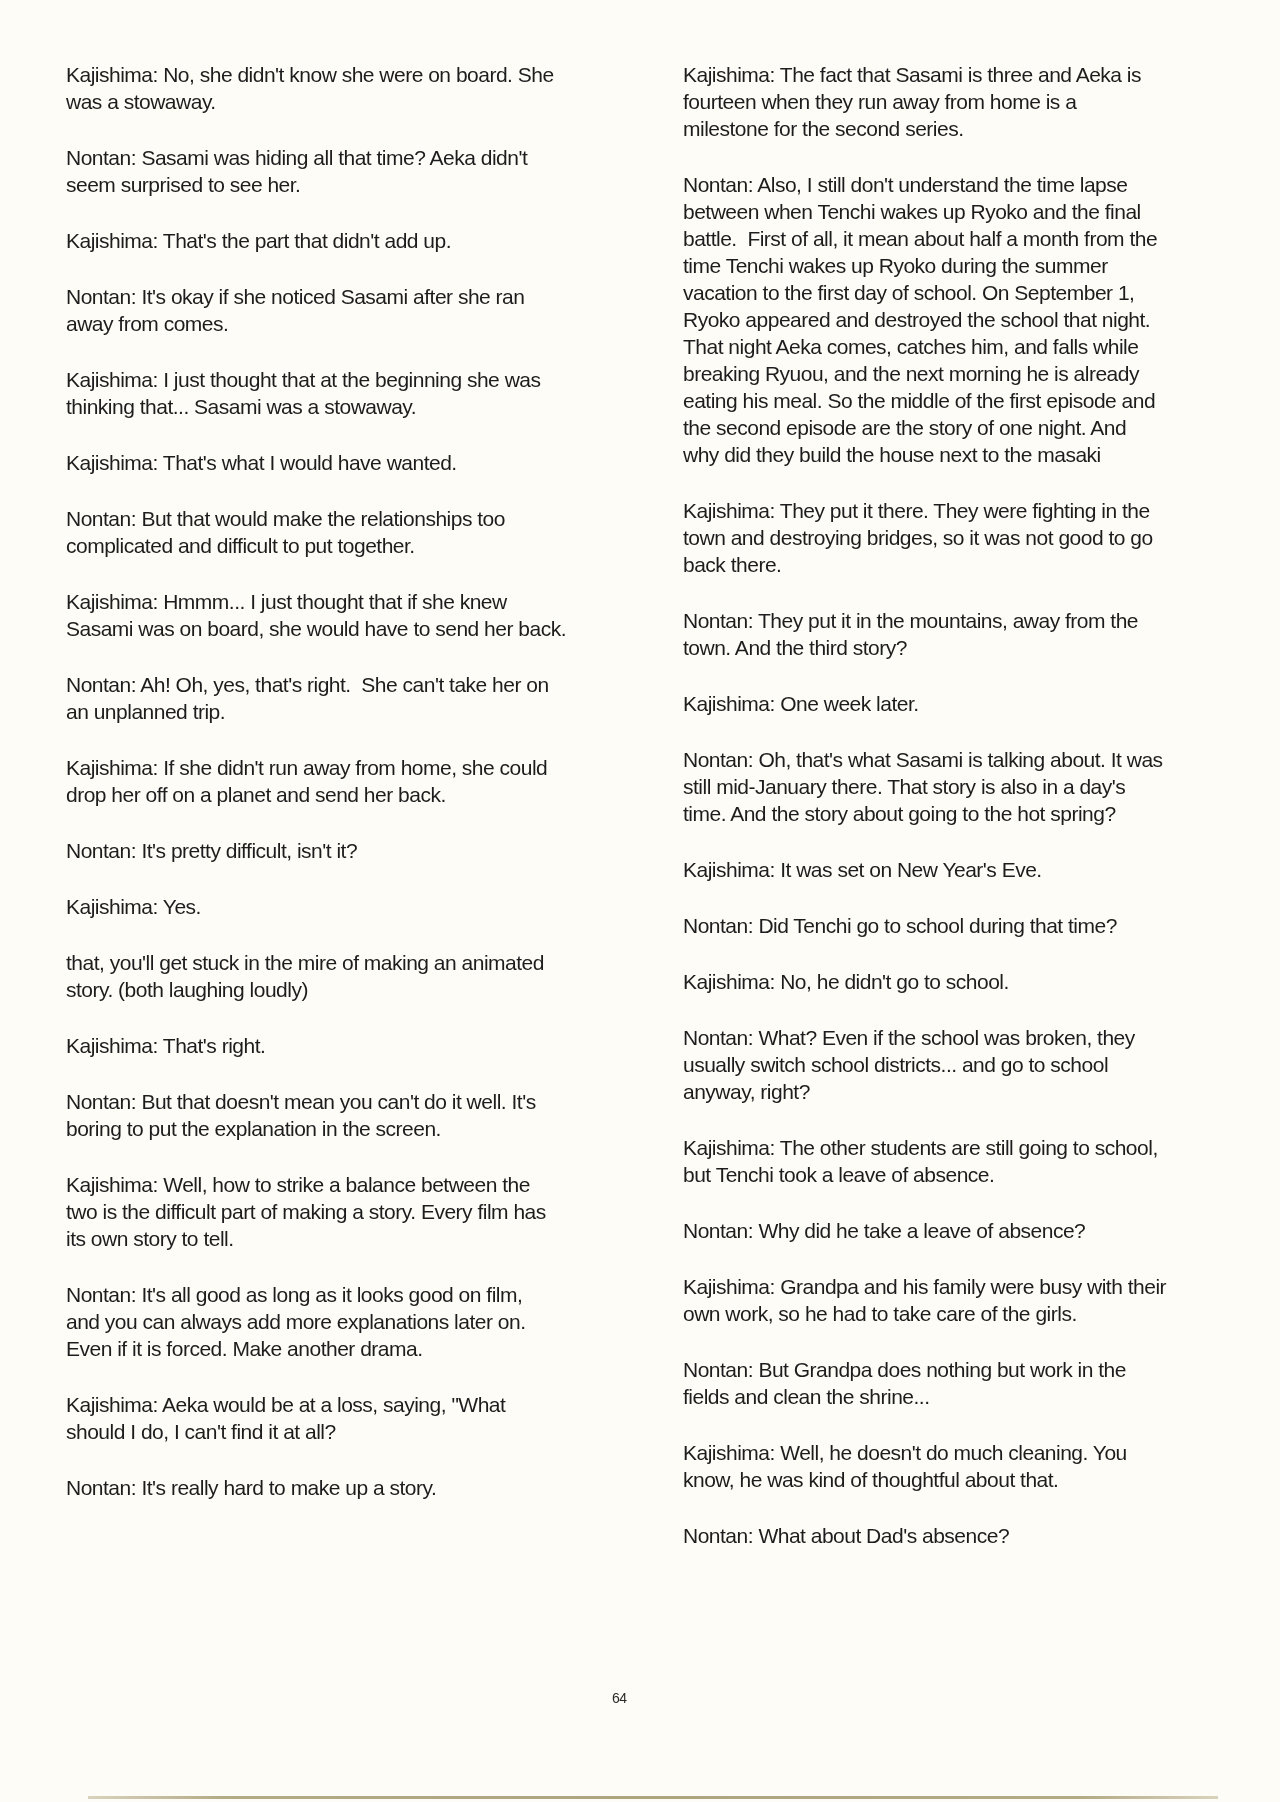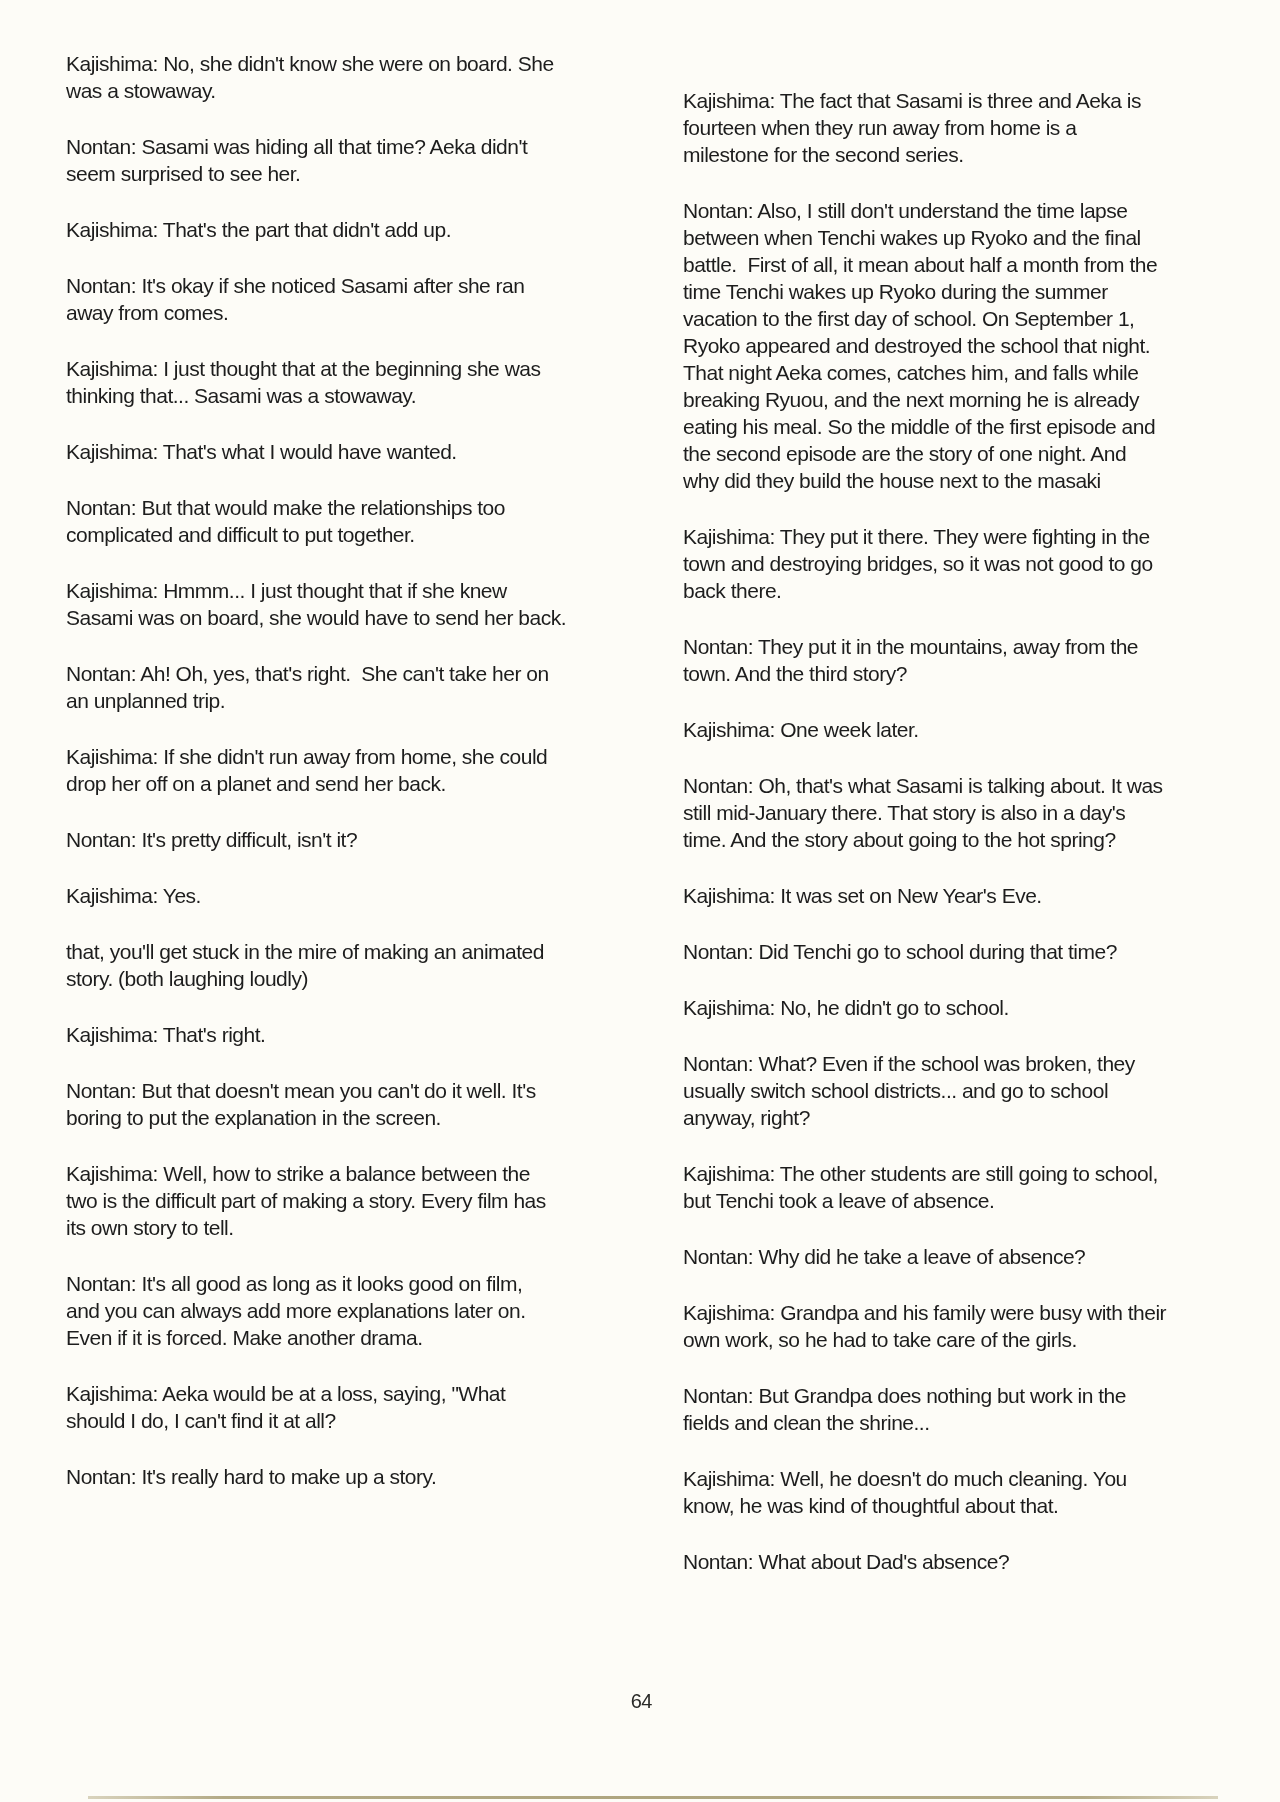--- a/index.html
+++ b/index.html
@@ -13,44 +13,44 @@
     background: #fdfcf7;
     overflow: hidden;
     font-family: "Liberation Sans", sans-serif;
   }
   .page {
     position: absolute;
     inset: 0;
   }
   .col {
     position: absolute;
-    top: 50px;
+    top: 61px;
     color: #1d1d1d;
     font-size: 21px;
     line-height: 27px;
     letter-spacing: -0.5px;
   }
   .col-left  { left: 66px;  width: 545px; }
-  .col-right { left: 683px; width: 560px; margin-top: 37px; }
+  .col-right { left: 683px; width: 560px; }
   .col p {
     margin: 0 0 29px 0;
   }
   .col p:last-child { margin-bottom: 0; }
   .dialogue-line {
     display: block;
     white-space: pre;
   }
   .page-number {
     position: absolute;
     left: 612px;
     top: 1690px;
     width: 40px;
-    text-align: right;
+    text-align: left;
     color: #2a2a28;
-    font-size: 20px;
+    font-size: 14px;
     letter-spacing: -0.5px;
   }
   .bottom-divider {
     position: absolute;
     left: 88px;
     top: 1796px;
     width: 1130px;
     height: 3px;
     background: linear-gradient(90deg, #d9d3bd 0%, #b3aa86 12%, #aea57f 50%, #b3aa86 88%, #d9d3bd 100%);
   }

